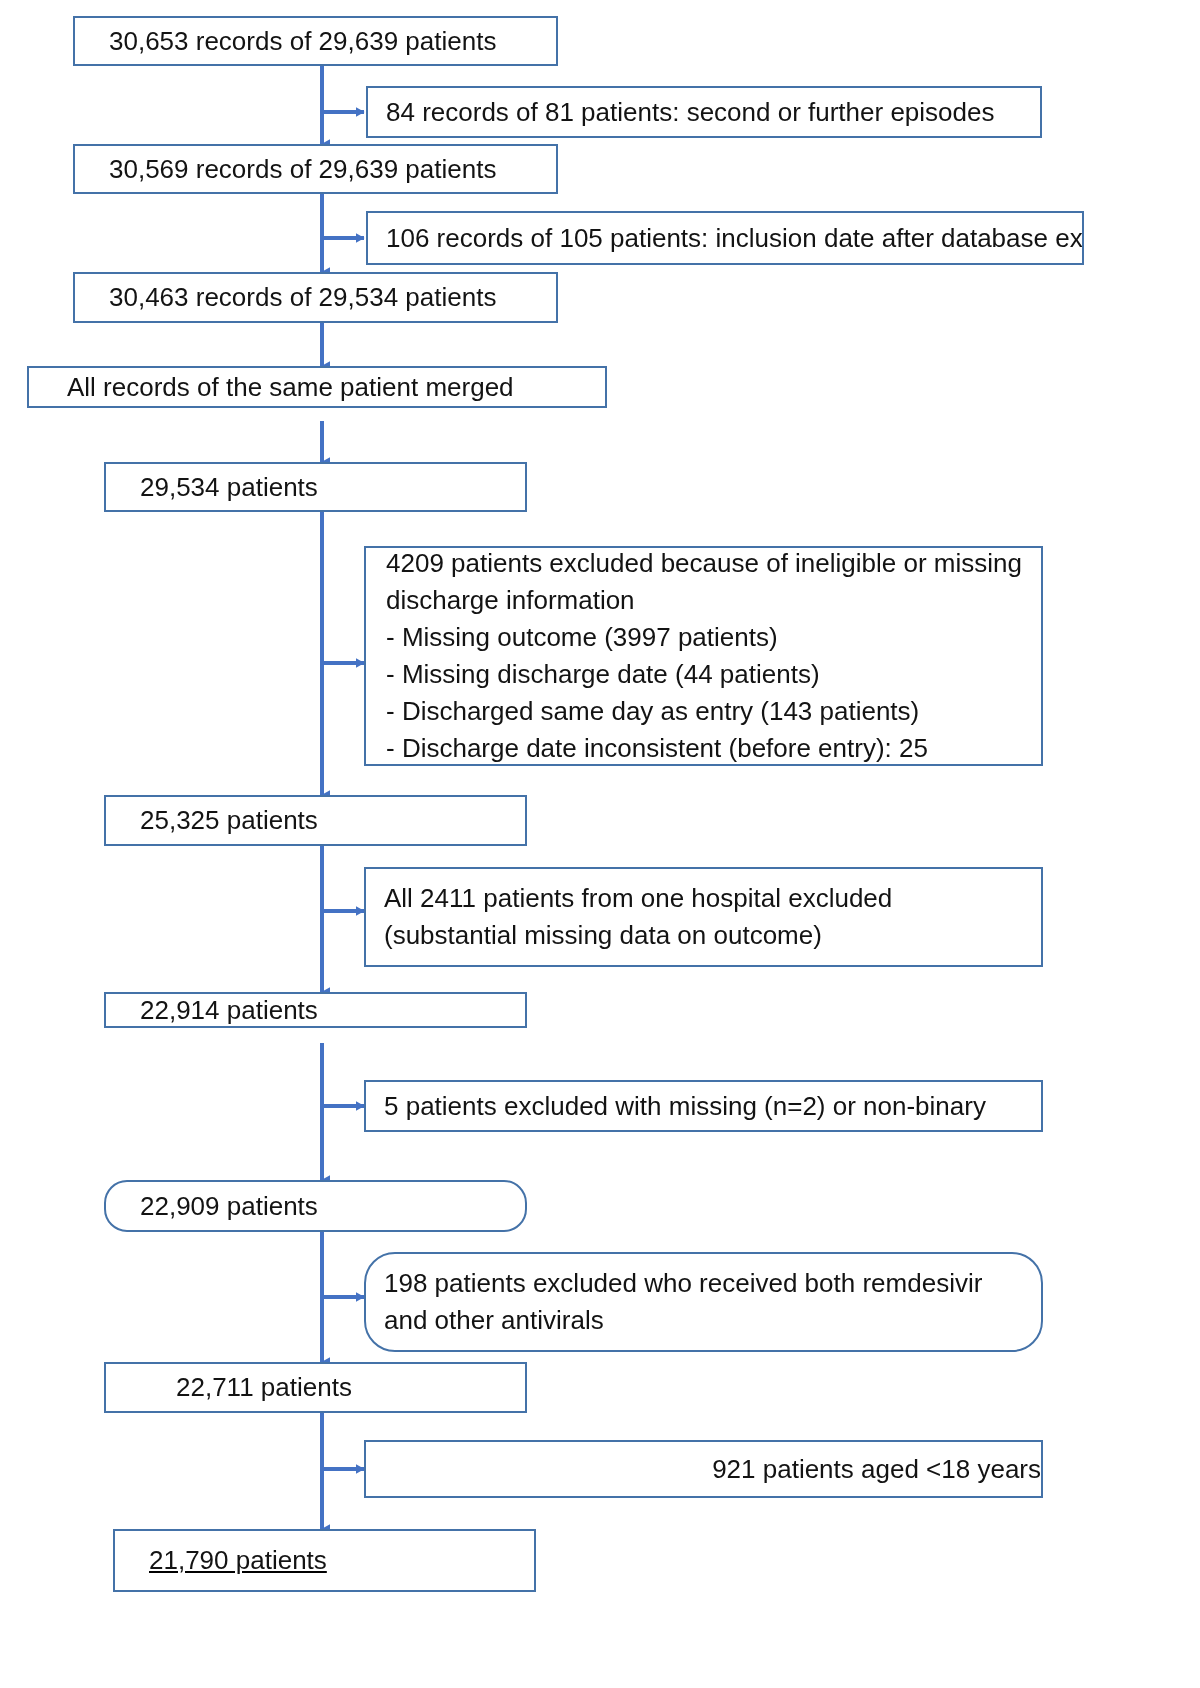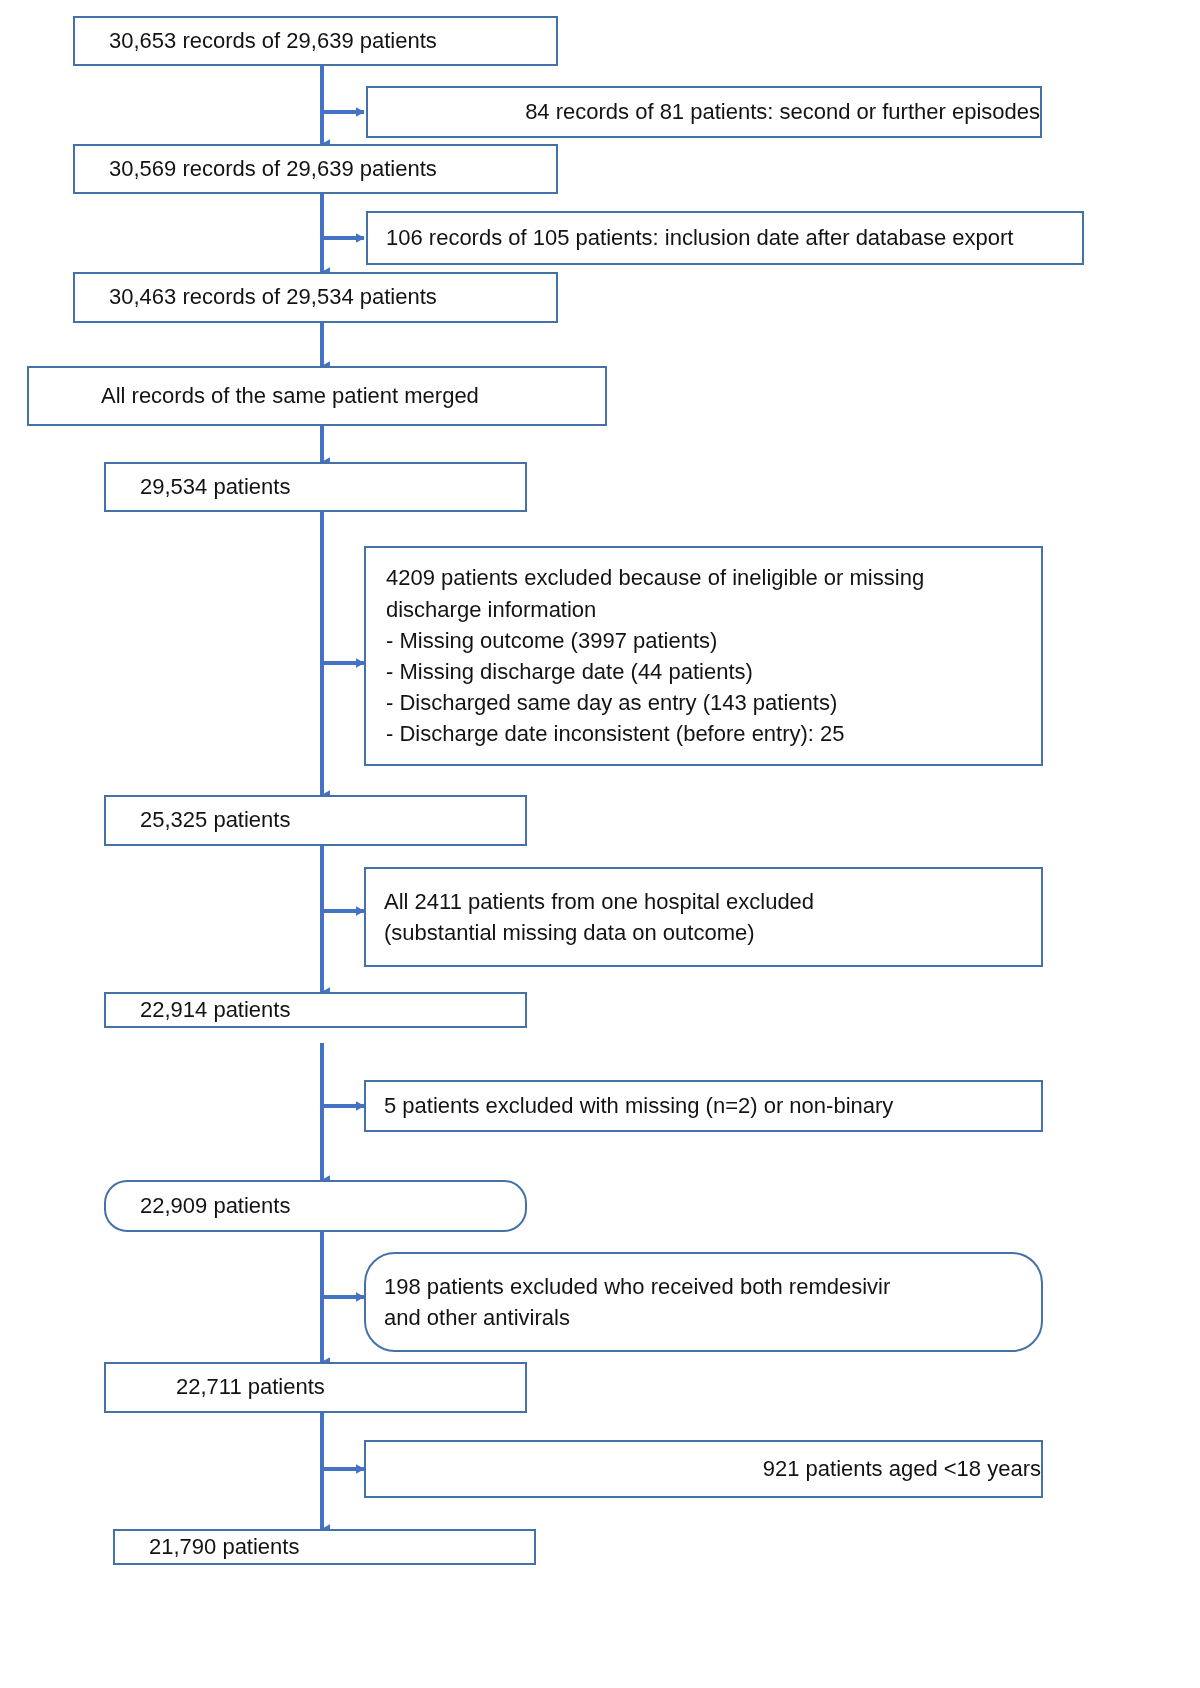--- a/index.html
+++ b/index.html
@@ -26,21 +26,21 @@
   .node {
     position: absolute;
     box-sizing: border-box;
     border: 2px solid #4472a8;
     background: #ffffff;
     display: flex;
     align-items: center;
     overflow: hidden;
   }
   .node .txt {
-    font-size: 22px;
+    font-size: 26px;
     color: #131313;
     line-height: 1.40;
     white-space: pre;
     display: block;
   }
   
   .node.main .txt {
     padding-left: 34px;
   }
   .node.main.wide .txt {
@@ -108,21 +108,21 @@
   </div>
 
   <div class="node main" style="left:73px; top:144px; width:485px; height:50px;">
     <span class="txt">30,569 records of 29,639 patients</span>
   </div>
 
   <div class="node main" style="left:73px; top:272px; width:485px; height:51px;">
     <span class="txt">30,463 records of 29,534 patients</span>
   </div>
 
-  <div class="node main wide" style="left:27px; top:366px; width:580px; height:60px;padding-left:34px;">
+  <div class="node main wide" style="left:27px; top:366px; width:580px; height:42px;">
     <span class="txt">All records of the same patient merged</span>
   </div>
 
   <div class="node main" style="left:104px; top:462px; width:423px; height:50px;">
     <span class="txt">29,534 patients</span>
   </div>
 
   <div class="node main" style="left:104px; top:795px; width:423px; height:51px;">
     <span class="txt">25,325 patients</span>
   </div>
@@ -132,25 +132,25 @@
   </div>
 
   <div class="node main" style="left:104px; top:1180px; width:423px; height:52px;border-radius:23px;">
     <span class="txt">22,909 patients</span>
   </div>
 
   <div class="node main" style="left:104px; top:1362px; width:423px; height:51px;padding-left:36px;">
     <span class="txt">22,711 patients</span>
   </div>
 
-  <div class="node main" style="left:113px; top:1529px; width:423px; height:36px;">
+  <div class="node main" style="left:113px; top:1529px; width:423px; height:63px;text-decoration:underline;">
     <span class="txt">21,790 patients</span>
   </div>
 
-  <div class="node excl" style="left:366px; top:86px; width:676px; height:52px;justify-content:flex-end;">
+  <div class="node excl" style="left:366px; top:86px; width:676px; height:52px;">
     <span class="txt">84 records of 81 patients: second or further episodes</span>
   </div>
 
   <div class="node excl" style="left:366px; top:211px; width:718px; height:54px;">
     <span class="txt">106 records of 105 patients: inclusion date after database export</span>
   </div>
 
   <div class="node excl multiline tall" style="left:364px; top:546px; width:679px; height:220px;">
     <span class="txt">4209 patients excluded because of ineligible or missing
 discharge information

